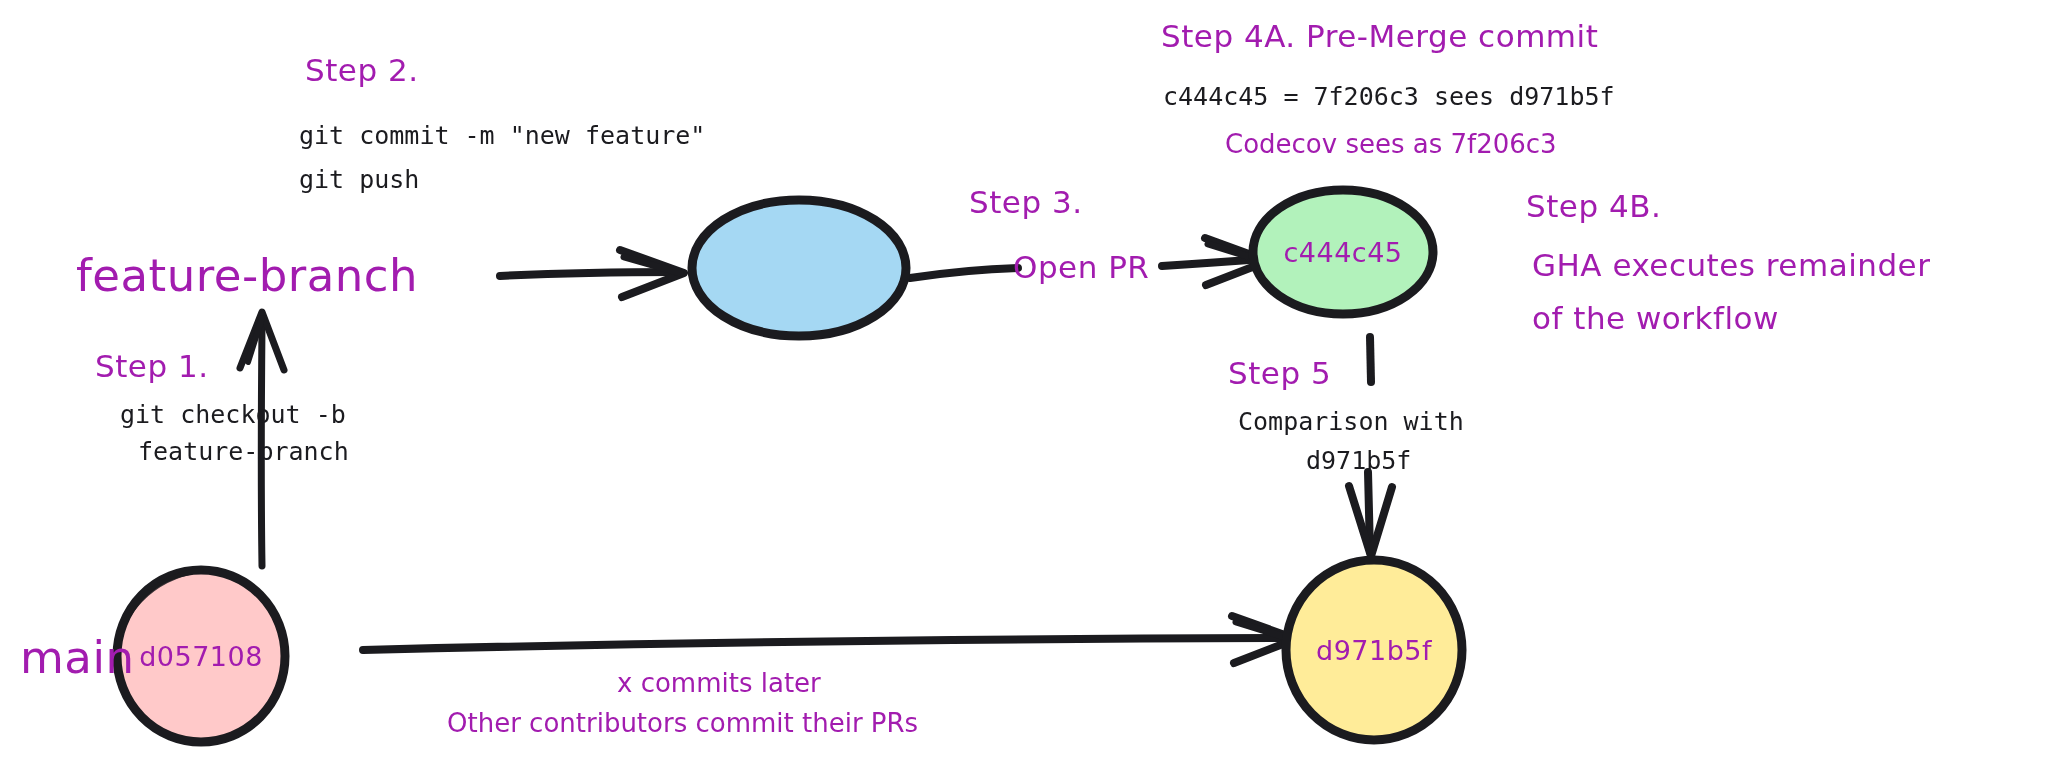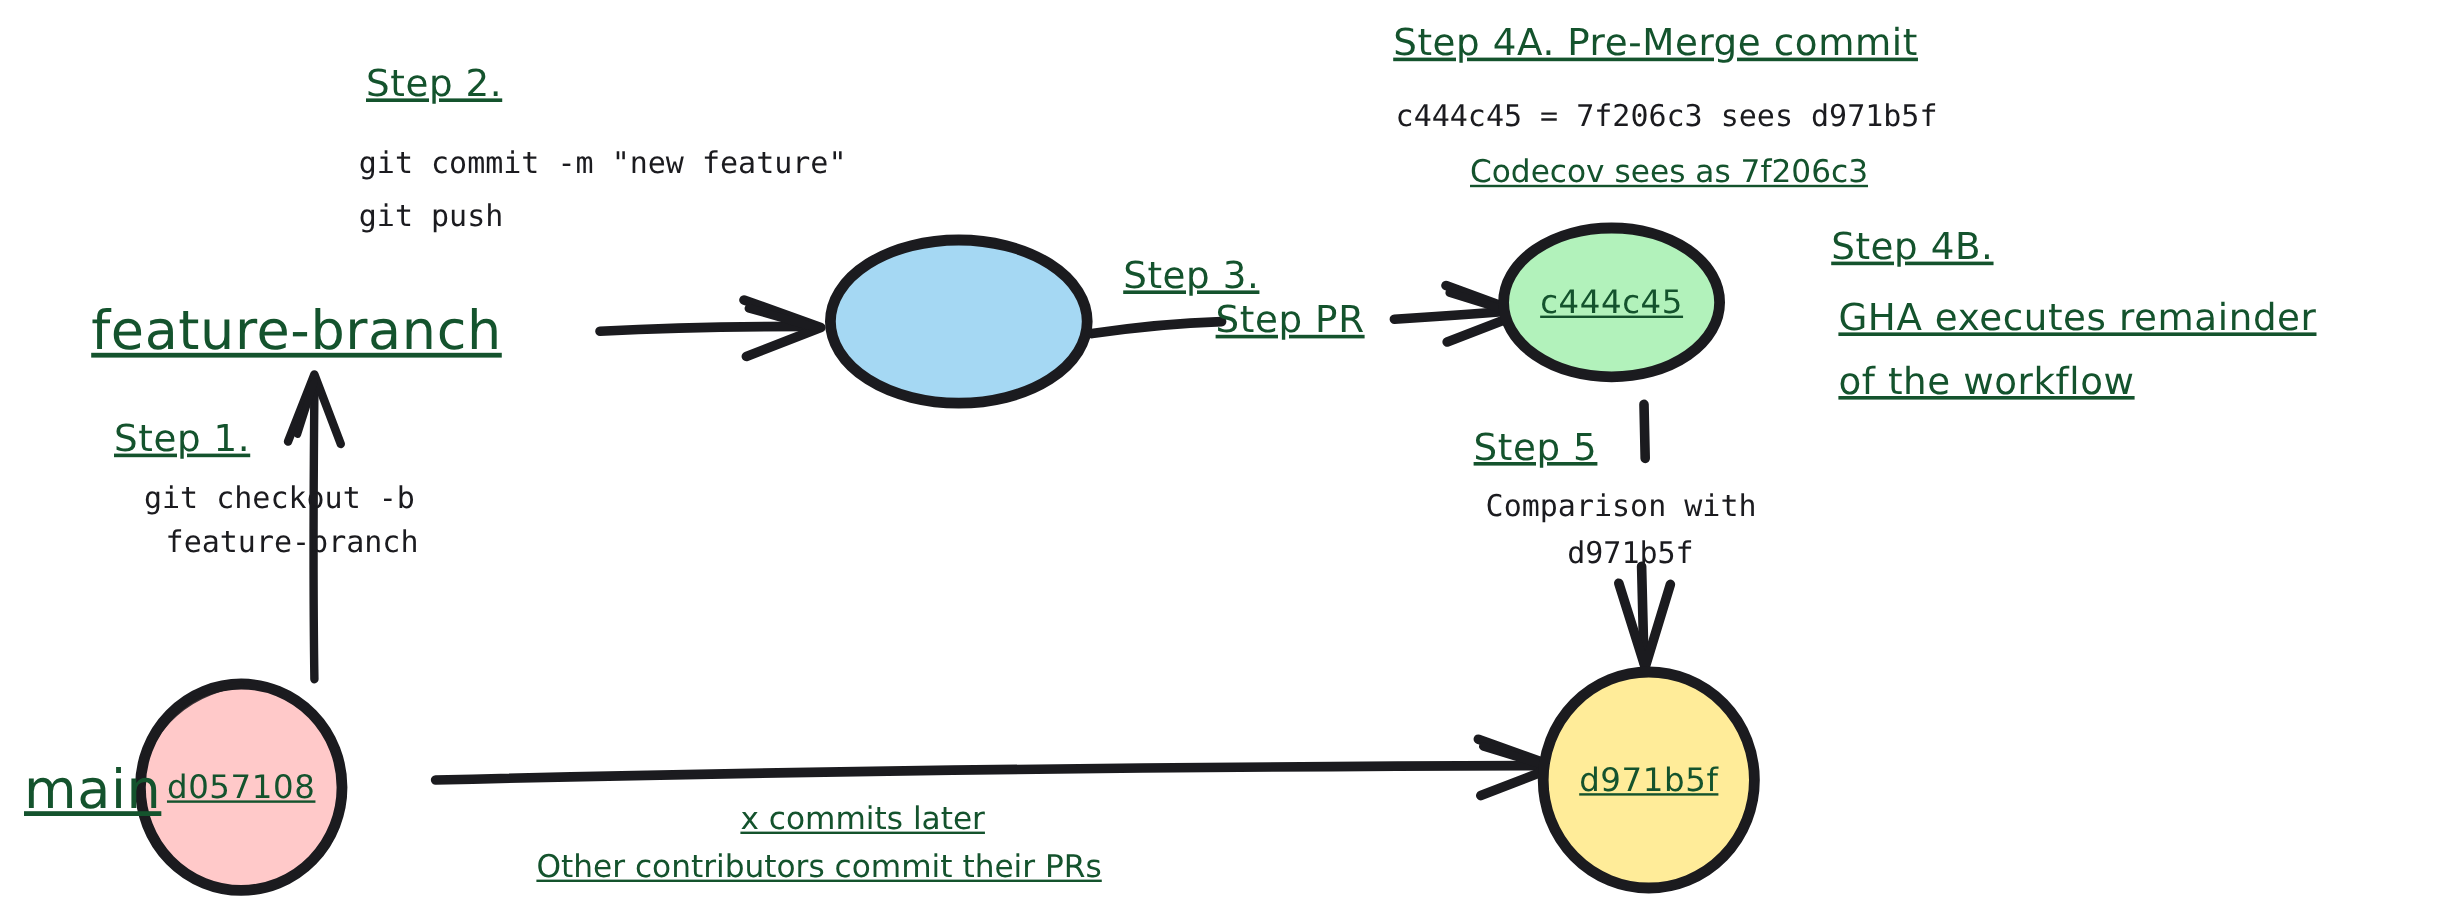--- a/index.html
+++ b/index.html
@@ -4,21 +4,21 @@
 <style>
   html,body{margin:0;padding:0;}
   body{
     width:2048px;height:769px;
     background:#ffffff;
     font-family:"DejaVu Sans", sans-serif;
     overflow:hidden;
   }
   #stage{position:relative;width:2048px;height:769px;}
 
-  .hand{ font-family:"DejaVu Sans", sans-serif; color:#14532d; white-space:pre;text-decoration:underline; }
+  .hand{ font-family:"DejaVu Sans", sans-serif; color:#a21caf; white-space:pre; }
   .mono{ font-family:"DejaVu Sans Mono", monospace; color:#1b1b1f; white-space:pre; }
 
   .txt{position:absolute;}
 
   
   .step-title{font-size:31px;letter-spacing:0.5px;font-weight:400;}
   .code-line{font-size:25px;letter-spacing:0px;}
   .note-line{font-size:26px;}
   .branch-big{font-size:45px;letter-spacing:0.5px;}
   .node-label{font-size:27px;letter-spacing:0.5px;}
@@ -108,22 +108,22 @@
   <div class="txt hand branch-big" style="left:20px;top:631px;">main</div>
 
   <div class="txt hand step-title" style="left:95px;top:348px;">Step 1.</div>
   <div class="txt mono code-line" style="left:120px;top:400px;">git checkout -b</div>
   <div class="txt mono code-line" style="left:138px;top:437px;">feature-branch</div>
 
   <div class="txt hand step-title" style="left:305px;top:52px;">Step 2.</div>
   <div class="txt mono code-line" style="left:299px;top:121px;">git commit -m "new feature"</div>
   <div class="txt mono code-line" style="left:299px;top:165px;">git push</div>
 
-  <div class="txt hand step-title" style="left:936px;top:184px;margin-top:28px;">Step 3.</div>
-  <div class="txt hand step-title" style="left:1013px;top:249px;">Step PR</div>
+  <div class="txt hand step-title" style="left:969px;top:184px;">Step 3.</div>
+  <div class="txt hand step-title" style="left:1013px;top:249px;">Open PR</div>
 
   <div class="txt hand step-title" style="left:1161px;top:18px;">Step 4A. Pre-Merge commit</div>
   <div class="txt mono code-line" style="left:1163px;top:82px;">c444c45 = 7f206c3 sees d971b5f</div>
   <div class="txt hand note-line" style="left:1225px;top:129px;">Codecov sees as 7f206c3</div>
 
   <div class="txt hand step-title" style="left:1502px;top:188px;margin-left:24px;">Step 4B.</div>
   <div class="txt hand step-title" style="left:1532px;top:300px;">of the workflow</div>
   <div class="txt hand step-title" style="left:1532px;top:247px;">GHA executes remainder</div>
 
   <div class="txt hand step-title" style="left:1228px;top:355px;">Step 5</div>

